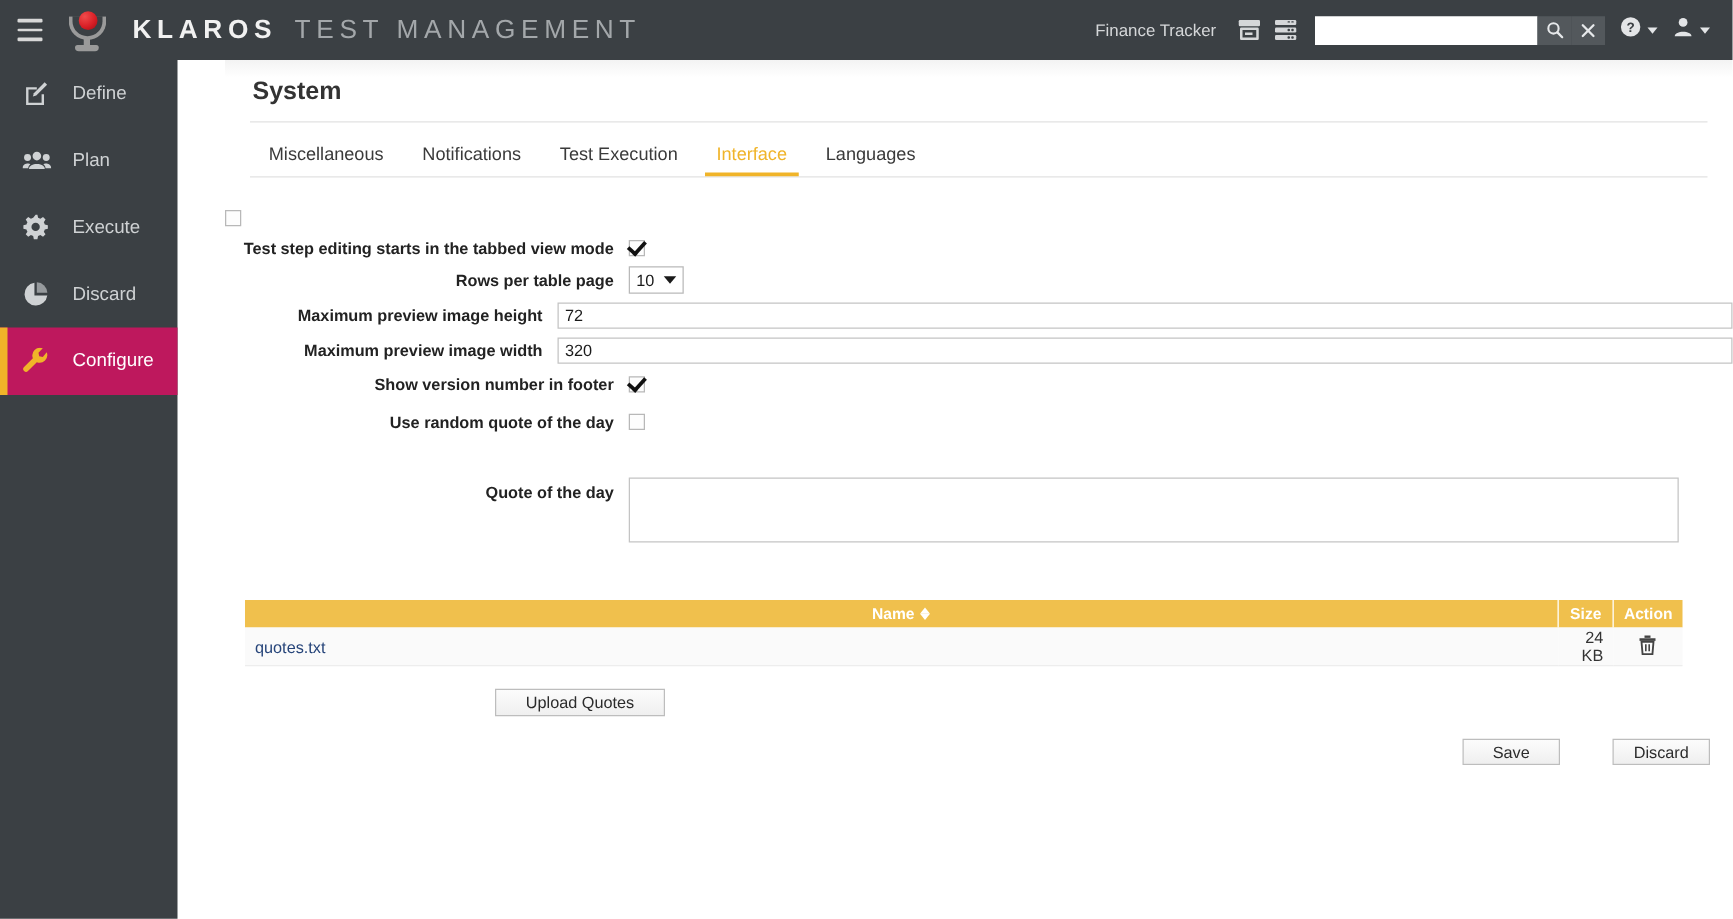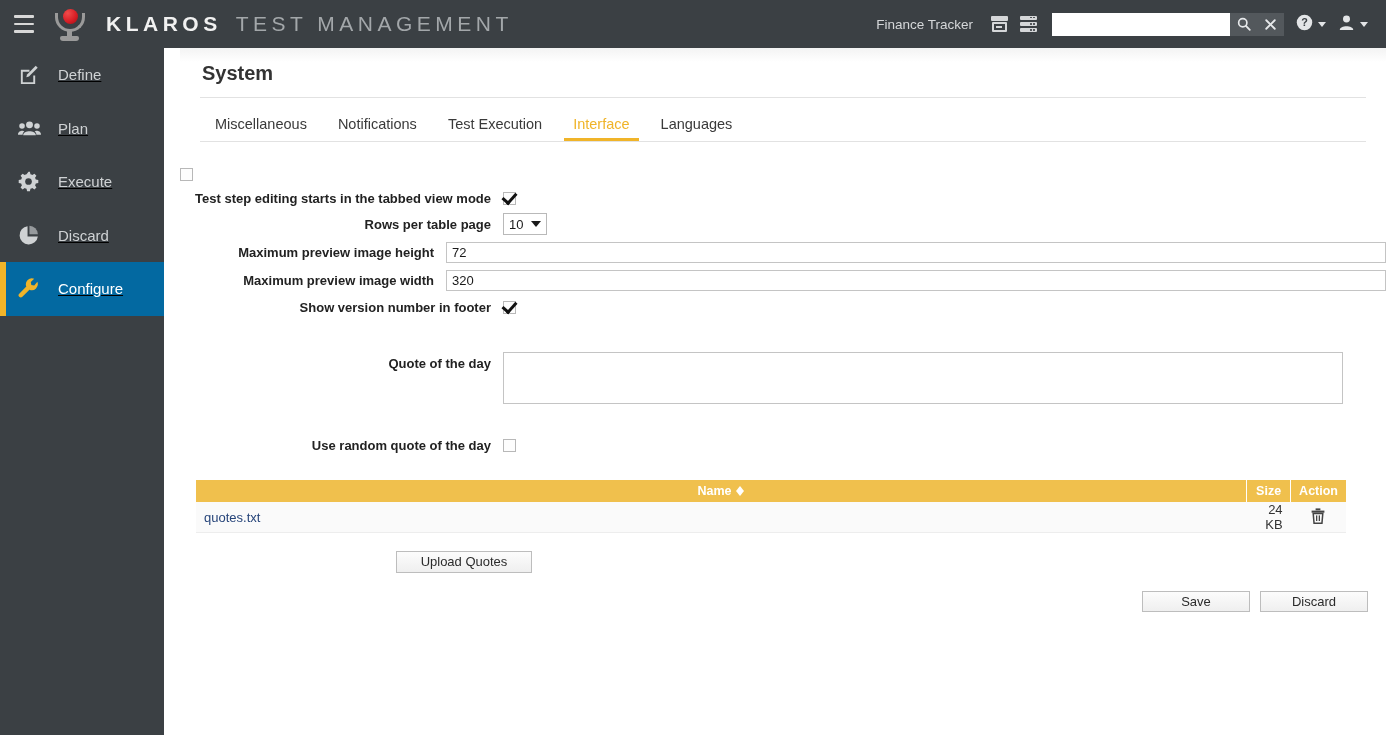--- a/index.html
+++ b/index.html
@@ -123,37 +123,36 @@
   .hdr-drop .caret {
     width: 0; height: 0; margin-left: 5px;
     border-left: 4.5px solid transparent;
     border-right: 4.5px solid transparent;
     border-top: 5.5px solid #e3e5e7;
   }
 
   
   #sidebar {
     position: absolute; top: 48px; left: 0;
-    width: 164px; height: 687px;
+    width: 142px; height: 687px;
     background: #3b4044;
-    text-decoration: underline;
   }
   .side-item {
     position: relative; height: 53.5px;
     display: flex; align-items: center;
     padding-left: 18px; cursor: pointer;
     color: #cfd2d4; font-size: 15px;
   }
   .side-item .ico {
     width: 26px; margin-right: 14px;
     display: flex; align-items: center; justify-content: flex-start;
     color: #cfd2d4;
   }
   .side-item.active {
-    background: #0369a1; color: #ffffff;
+    background: #be185d; color: #ffffff;
   }
   .side-item.active::before {
     content: ""; position: absolute; left: 0; top: 0;
     width: 6px; height: 100%; background: #f0b429;
   }
   .side-item.active .ico { color: #f0b429; }
 
   
   #main {
     position: absolute; top: 48px; left: 180px;
@@ -277,21 +276,21 @@
     background: linear-gradient(to bottom, #fcfcfc 0%, #efefef 100%);
     font-size: 13px; color: #2b2b2b; cursor: pointer;
     font-family: "Liberation Sans", sans-serif;
     height: 22px; line-height: 20px; padding: 0 10px;
   }
   #upload-btn { margin: 18px 0 0 216px; width: 136px; }
   #action-btns {
     position: absolute; right: 18px; top: 543px;
     display: flex; gap: 10px;
   }
-  #action-btns .btn { width: 108px; height: 21px; }
+  #action-btns .btn { width: 78px; height: 21px; margin-left: 32px; }
 </style>
 </head>
 <body>
 
 <div id="topbar">
 
   <div id="hamburger">
     <span></span>
     <span></span>
     <span></span>
@@ -480,32 +479,32 @@
       </div>
     </div>
 
     <div class="frow" style="height:26px">
       <div class="flabel">Show version number in footer</div>
       <div class="fctrl">
           <span class="cbx checked"></span>
         </div>
     </div>
 
+    <div class="frow" style="height:26px; margin-top:4px">
+      <div class="flabel">Use random quote of the day</div>
+      <div class="fctrl">
+          <span class="cbx"></span>
+        </div>
+    </div>
+
     <div class="frow" style="height:76px; align-items:flex-start; margin-top:32px">
       <div class="flabel" style="padding-top:4px">Quote of the day</div>
       <div class="fctrl">
         <textarea class="ta" style=""></textarea>
       </div>
-    </div>
-
-    <div class="frow" style="height:26px; margin-top:4px">
-      <div class="flabel">Use random quote of the day</div>
-      <div class="fctrl">
-          <span class="cbx"></span>
-        </div>
     </div>
 
   </div>
 
   <table id="ftable" style="margin-top:22px">
     <thead>
       <tr>
         <th class="col-name">
           <span>Name</span><span class="sortico"></span>
         </th>

